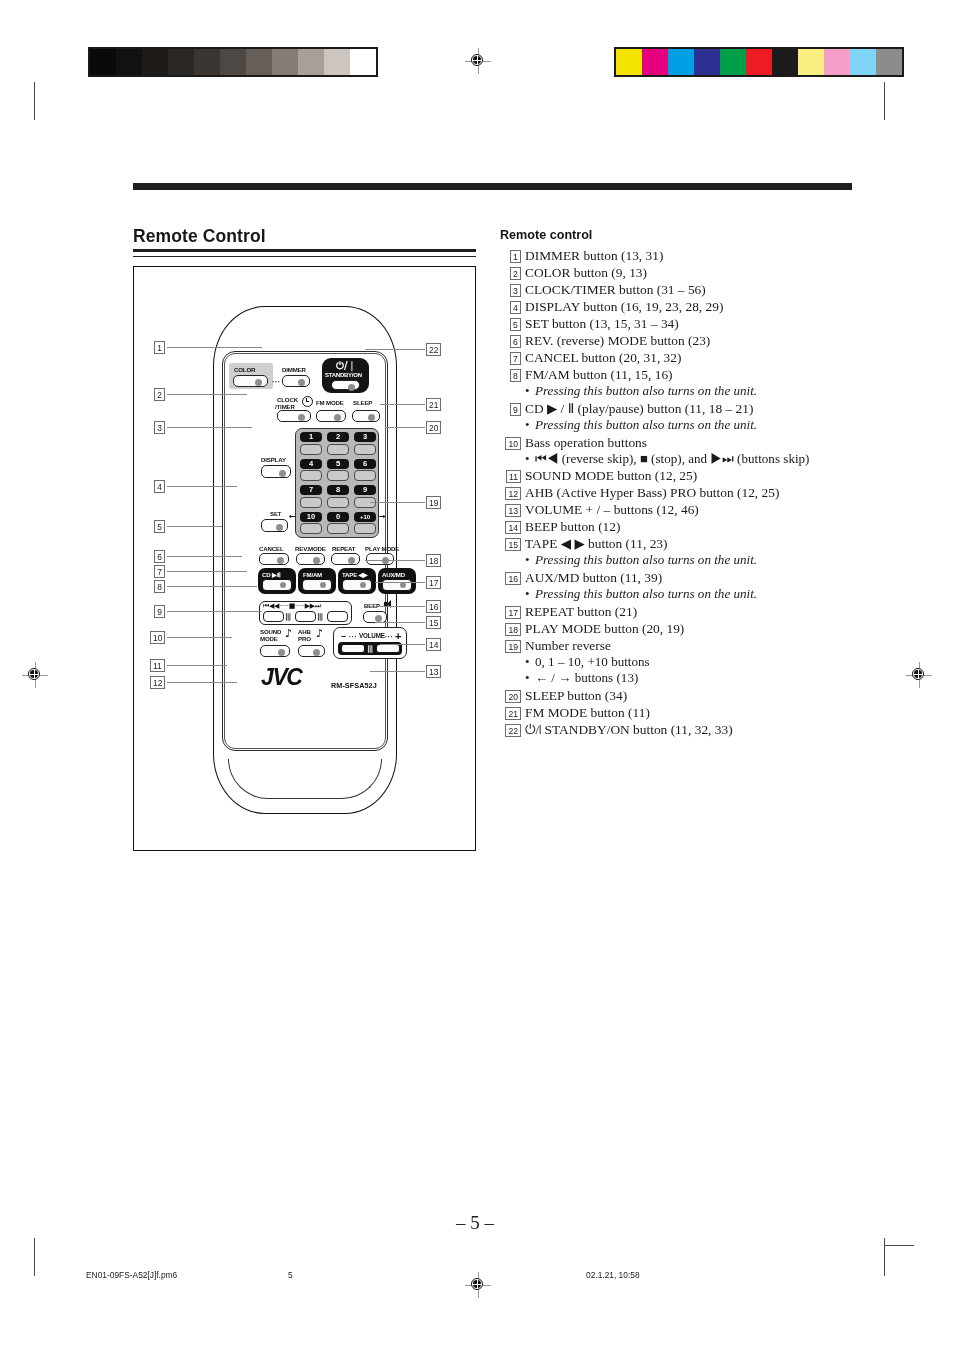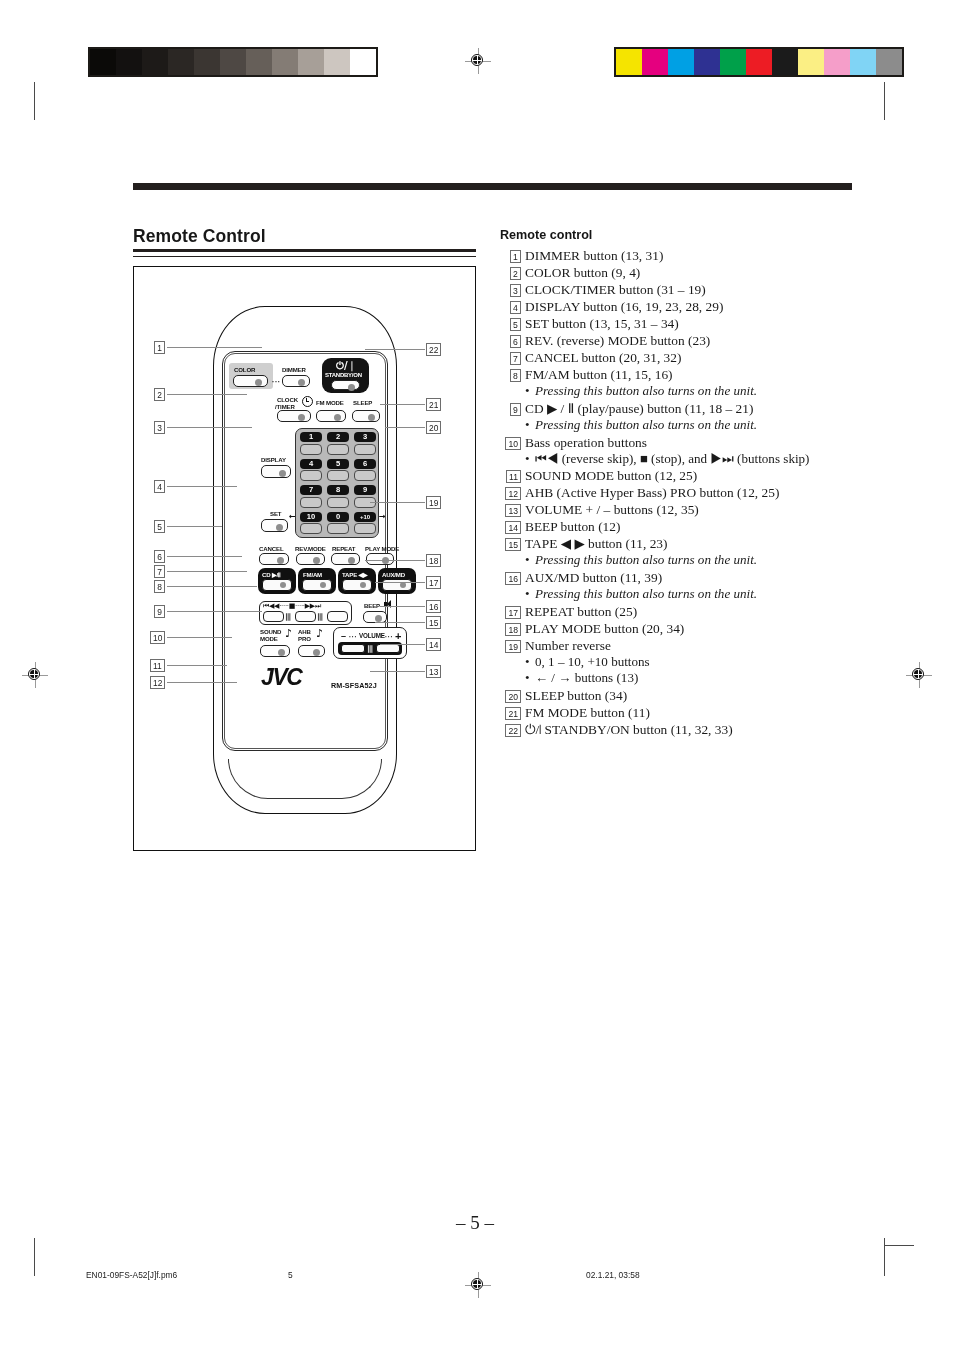--- a/index.html
+++ b/index.html
@@ -477,29 +477,29 @@
        color:#222;background:#fff;margin-top:3px;display:inline-block;">1</span>
         </div>
         <div class="txt"><span>DIMMER button (13, 31)</span></div>
       </div>
       <div class="li">
         <div class="num">
           <span class="cbox numbox" style="border:1px solid #6d6d6d;box-sizing:border-box;font-family:'Liberation Sans',sans-serif;
        font-size:8.6px;line-height:10px;padding:1px 2px 0;min-width:11px;text-align:center;
        color:#222;background:#fff;margin-top:3px;display:inline-block;">2</span>
         </div>
-        <div class="txt"><span>COLOR button (9, 4)</span></div>
+        <div class="txt"><span>COLOR button (9, 13)</span></div>
       </div>
       <div class="li">
         <div class="num">
           <span class="cbox numbox" style="border:1px solid #6d6d6d;box-sizing:border-box;font-family:'Liberation Sans',sans-serif;
        font-size:8.6px;line-height:10px;padding:1px 2px 0;min-width:11px;text-align:center;
        color:#222;background:#fff;margin-top:3px;display:inline-block;">3</span>
         </div>
-        <div class="txt"><span>CLOCK/TIMER button (31 – 19)</span></div>
+        <div class="txt"><span>CLOCK/TIMER button (31 – 56)</span></div>
       </div>
       <div class="li">
         <div class="num">
           <span class="cbox numbox" style="border:1px solid #6d6d6d;box-sizing:border-box;font-family:'Liberation Sans',sans-serif;
        font-size:8.6px;line-height:10px;padding:1px 2px 0;min-width:11px;text-align:center;
        color:#222;background:#fff;margin-top:3px;display:inline-block;">4</span>
         </div>
         <div class="txt"><span>DISPLAY button (16, 19, 23, 28, 29)</span></div>
       </div>
       <div class="li">
@@ -577,21 +577,21 @@
        color:#222;background:#fff;margin-top:3px;display:inline-block;">12</span>
         </div>
         <div class="txt"><span>AHB (Active Hyper Bass) PRO button (12, 25)</span></div>
       </div>
       <div class="li">
         <div class="num">
           <span class="cbox numbox w2" style="border:1px solid #6d6d6d;box-sizing:border-box;font-family:'Liberation Sans',sans-serif;
        font-size:8.6px;line-height:10px;padding:1px 2px 0;min-width:11px;text-align:center;
        color:#222;background:#fff;margin-top:3px;display:inline-block;">13</span>
         </div>
-        <div class="txt"><span>VOLUME + / – buttons (12, 35)</span></div>
+        <div class="txt"><span>VOLUME + / – buttons (12, 46)</span></div>
       </div>
       <div class="li">
         <div class="num">
           <span class="cbox numbox w2" style="border:1px solid #6d6d6d;box-sizing:border-box;font-family:'Liberation Sans',sans-serif;
        font-size:8.6px;line-height:10px;padding:1px 2px 0;min-width:11px;text-align:center;
        color:#222;background:#fff;margin-top:3px;display:inline-block;">14</span>
         </div>
         <div class="txt"><span>BEEP button (12)</span></div>
       </div>
       <div class="li">
@@ -617,29 +617,29 @@
       <div class="sub">
         <span class="bul">•</span>
                      <span>Pressing this button also turns on the unit.</span>
       </div>
       <div class="li">
         <div class="num">
           <span class="cbox numbox w2" style="border:1px solid #6d6d6d;box-sizing:border-box;font-family:'Liberation Sans',sans-serif;
        font-size:8.6px;line-height:10px;padding:1px 2px 0;min-width:11px;text-align:center;
        color:#222;background:#fff;margin-top:3px;display:inline-block;">17</span>
         </div>
-        <div class="txt"><span>REPEAT button (25)</span></div>
+        <div class="txt"><span>REPEAT button (21)</span></div>
       </div>
       <div class="li">
         <div class="num">
           <span class="cbox numbox w2" style="border:1px solid #6d6d6d;box-sizing:border-box;font-family:'Liberation Sans',sans-serif;
        font-size:8.6px;line-height:10px;padding:1px 2px 0;min-width:11px;text-align:center;
        color:#222;background:#fff;margin-top:3px;display:inline-block;">18</span>
         </div>
-        <div class="txt"><span>PLAY MODE button (20, 34)</span></div>
+        <div class="txt"><span>PLAY MODE button (20, 19)</span></div>
       </div>
       <div class="li">
         <div class="num">
           <span class="cbox numbox w2" style="border:1px solid #6d6d6d;box-sizing:border-box;font-family:'Liberation Sans',sans-serif;
        font-size:8.6px;line-height:10px;padding:1px 2px 0;min-width:11px;text-align:center;
        color:#222;background:#fff;margin-top:3px;display:inline-block;">19</span>
         </div>
         <div class="txt"><span>Number reverse</span></div>
       </div>
       <div class="sub up">
@@ -672,14 +672,14 @@
        font-size:8.6px;line-height:10px;padding:1px 2px 0;min-width:11px;text-align:center;
        color:#222;background:#fff;margin-top:3px;display:inline-block;">22</span>
         </div>
         <div class="txt"><span>⏻/❘ STANDBY/ON button (11, 32, 33)</span></div>
       </div>
     </div>
 
   <div class="pageno" style="left:456px;top:1212px;">– 5 –</div>
   <div class="foot" style="left:86px;top:1270px;">EN01-09FS-A52[J]f.pm6</div>
   <div class="foot" style="left:288px;top:1270px;">5</div>
-  <div class="foot" style="left:586px;top:1270px;">02.1.21, 03:58</div>
+  <div class="foot" style="left:586px;top:1270px;">02.1.21, 10:58</div>
 </div>
 
 </body></html>

